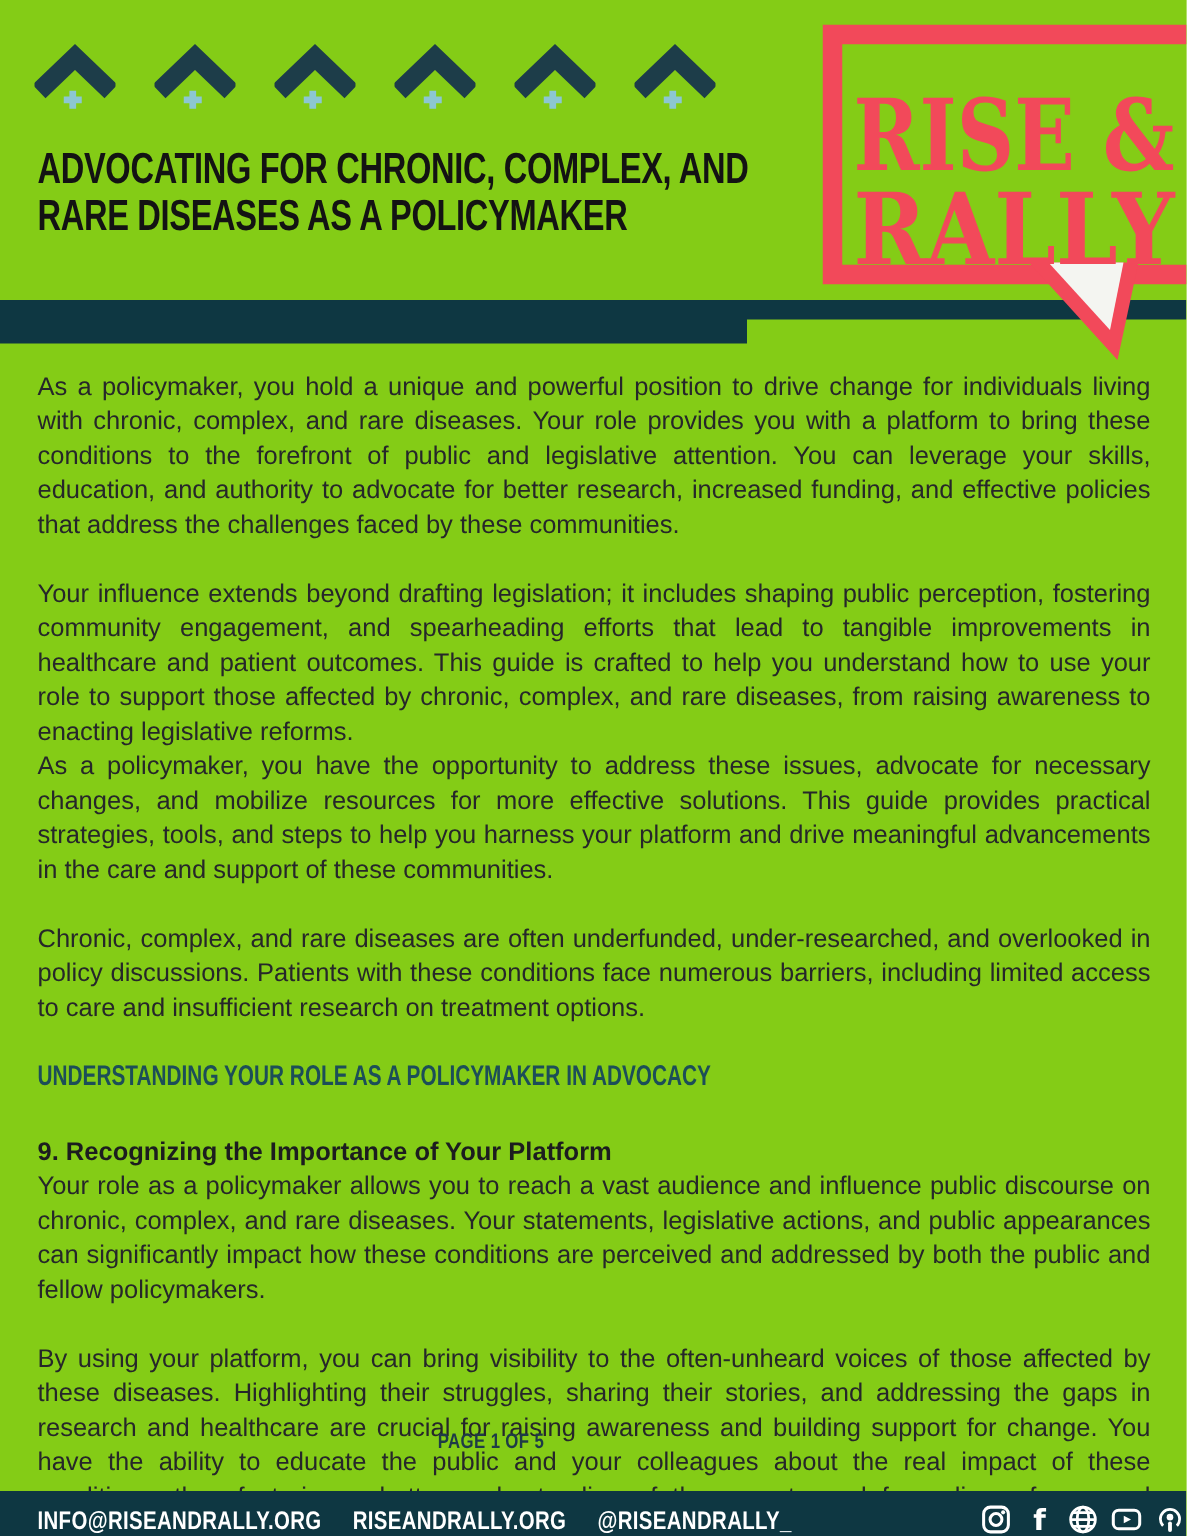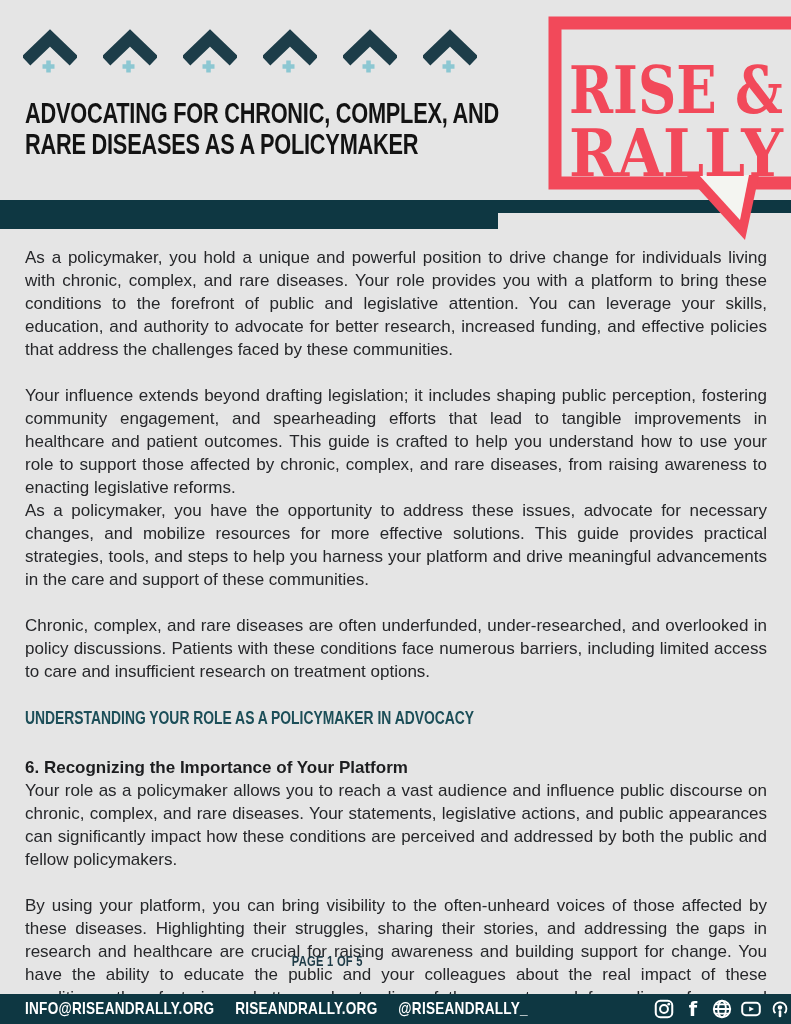--- a/index.html
+++ b/index.html
@@ -1,17 +1,17 @@
 <!DOCTYPE html>
 <html><head>
 <meta charset="utf-8">
 <style>
   html,body{margin:0;padding:0;}
   .page{
-    position:relative;width:791px;height:1024px;background:#e5e5e5;
+    position:relative;width:791px;height:1024px;background:#84cc16;
     font-family:"Liberation Sans",sans-serif;overflow:hidden;
   }
   
   .chevron-row{position:absolute;left:23px;top:28px;display:flex;gap:26px;}
   .chev{width:54px;height:46px;display:block;}
   
   .title{
     position:absolute;left:25px;top:98px;margin:0;
     font-size:29px;font-weight:800;color:#131313;line-height:31px;
     letter-spacing:-0.3px;transform:scaleX(.75);transform-origin:0 0;white-space:nowrap;
@@ -42,21 +42,21 @@
   .subheading{margin:0;font-size:17px;font-weight:bold;color:#1c1d1f;text-align:left;}
   
   .page-label-wrap{position:absolute;left:0;top:952px;width:655px;text-align:center;}
   .page-label{
     display:inline-block;font-size:14px;font-weight:800;color:#1e3b47;
     transform:scaleX(.8);transform-origin:50% 50%;letter-spacing:.3px;
   }
   
   .footer{
     position:absolute;left:0;top:994px;width:791px;height:30px;background:#0e3742;
-    display:flex;align-items:center;justify-content:space-between;
+    display:flex;align-items:flex-end;justify-content:space-between;
     padding:0 10px 0 25px;box-sizing:border-box;
   }
   .footer-links{
     display:flex;gap:26px;font-size:17px;font-weight:800;color:#ffffff;
     transform:scaleX(.8);transform-origin:0 50%;white-space:nowrap;letter-spacing:.3px;
   }
   .footer-links span{cursor:pointer;}
   .footer-icons{display:flex;gap:7px;align-items:center;}
   .footer-icons .sicon{width:22px;height:22px;display:block;cursor:pointer;}
   .footer-icons svg{display:block;width:22px;height:22px;}
@@ -110,21 +110,21 @@
       <text x="128" y="160" font-size="66" text-anchor="middle" textLength="214" lengthAdjust="spacingAndGlyphs">RALLY</text>
     </svg>
   </div>
 
   <div class="body-copy">
     <p class="para">As a policymaker, you hold a unique and powerful position to drive change for individuals living with chronic, complex, and rare diseases. Your role provides you with a platform to bring these conditions to the forefront of public and legislative attention. You can leverage your skills, education, and authority to advocate for better research, increased funding, and effective policies that address the challenges faced by these communities.</p>
     <p class="para tight">Your influence extends beyond drafting legislation; it includes shaping public perception, fostering community engagement, and spearheading efforts that lead to tangible improvements in healthcare and patient outcomes. This guide is crafted to help you understand how to use your role to support those affected by chronic, complex, and rare diseases, from raising awareness to enacting legislative reforms.</p>
     <p class="para">As a policymaker, you have the opportunity to address these issues, advocate for necessary changes, and mobilize resources for more effective solutions. This guide provides practical strategies, tools, and steps to help you harness your platform and drive meaningful advancements in the care and support of these communities.</p>
     <p class="para">Chronic, complex, and rare diseases are often underfunded, under-researched, and overlooked in policy discussions. Patients with these conditions face numerous barriers, including limited access to care and insufficient research on treatment options.</p>
     <h2 class="section-heading">UNDERSTANDING YOUR ROLE AS A POLICYMAKER IN ADVOCACY</h2>
-    <h3 class="subheading">6. Recognizing the Importance of Your Platform</h3>
+    <h3 class="subheading">9. Recognizing the Importance of Your Platform</h3>
     <p class="para">Your role as a policymaker allows you to reach a vast audience and influence public discourse on chronic, complex, and rare diseases. Your statements, legislative actions, and public appearances can significantly impact how these conditions are perceived and addressed by both the public and fellow policymakers.</p>
     <p class="para">By using your platform, you can bring visibility to the often-unheard voices of those affected by these diseases. Highlighting their struggles, sharing their stories, and addressing the gaps in research and healthcare are crucial for raising awareness and building support for change. You have the ability to educate the public and your colleagues about the real impact of these conditions, thus fostering a better understanding of the urgent need for policy reforms and increased funding.</p>
   </div>
 
   <div class="page-label-wrap">
     <span class="page-label">PAGE 1 OF 5</span>
   </div>
 
   <footer class="footer">
     <div class="footer-links">

